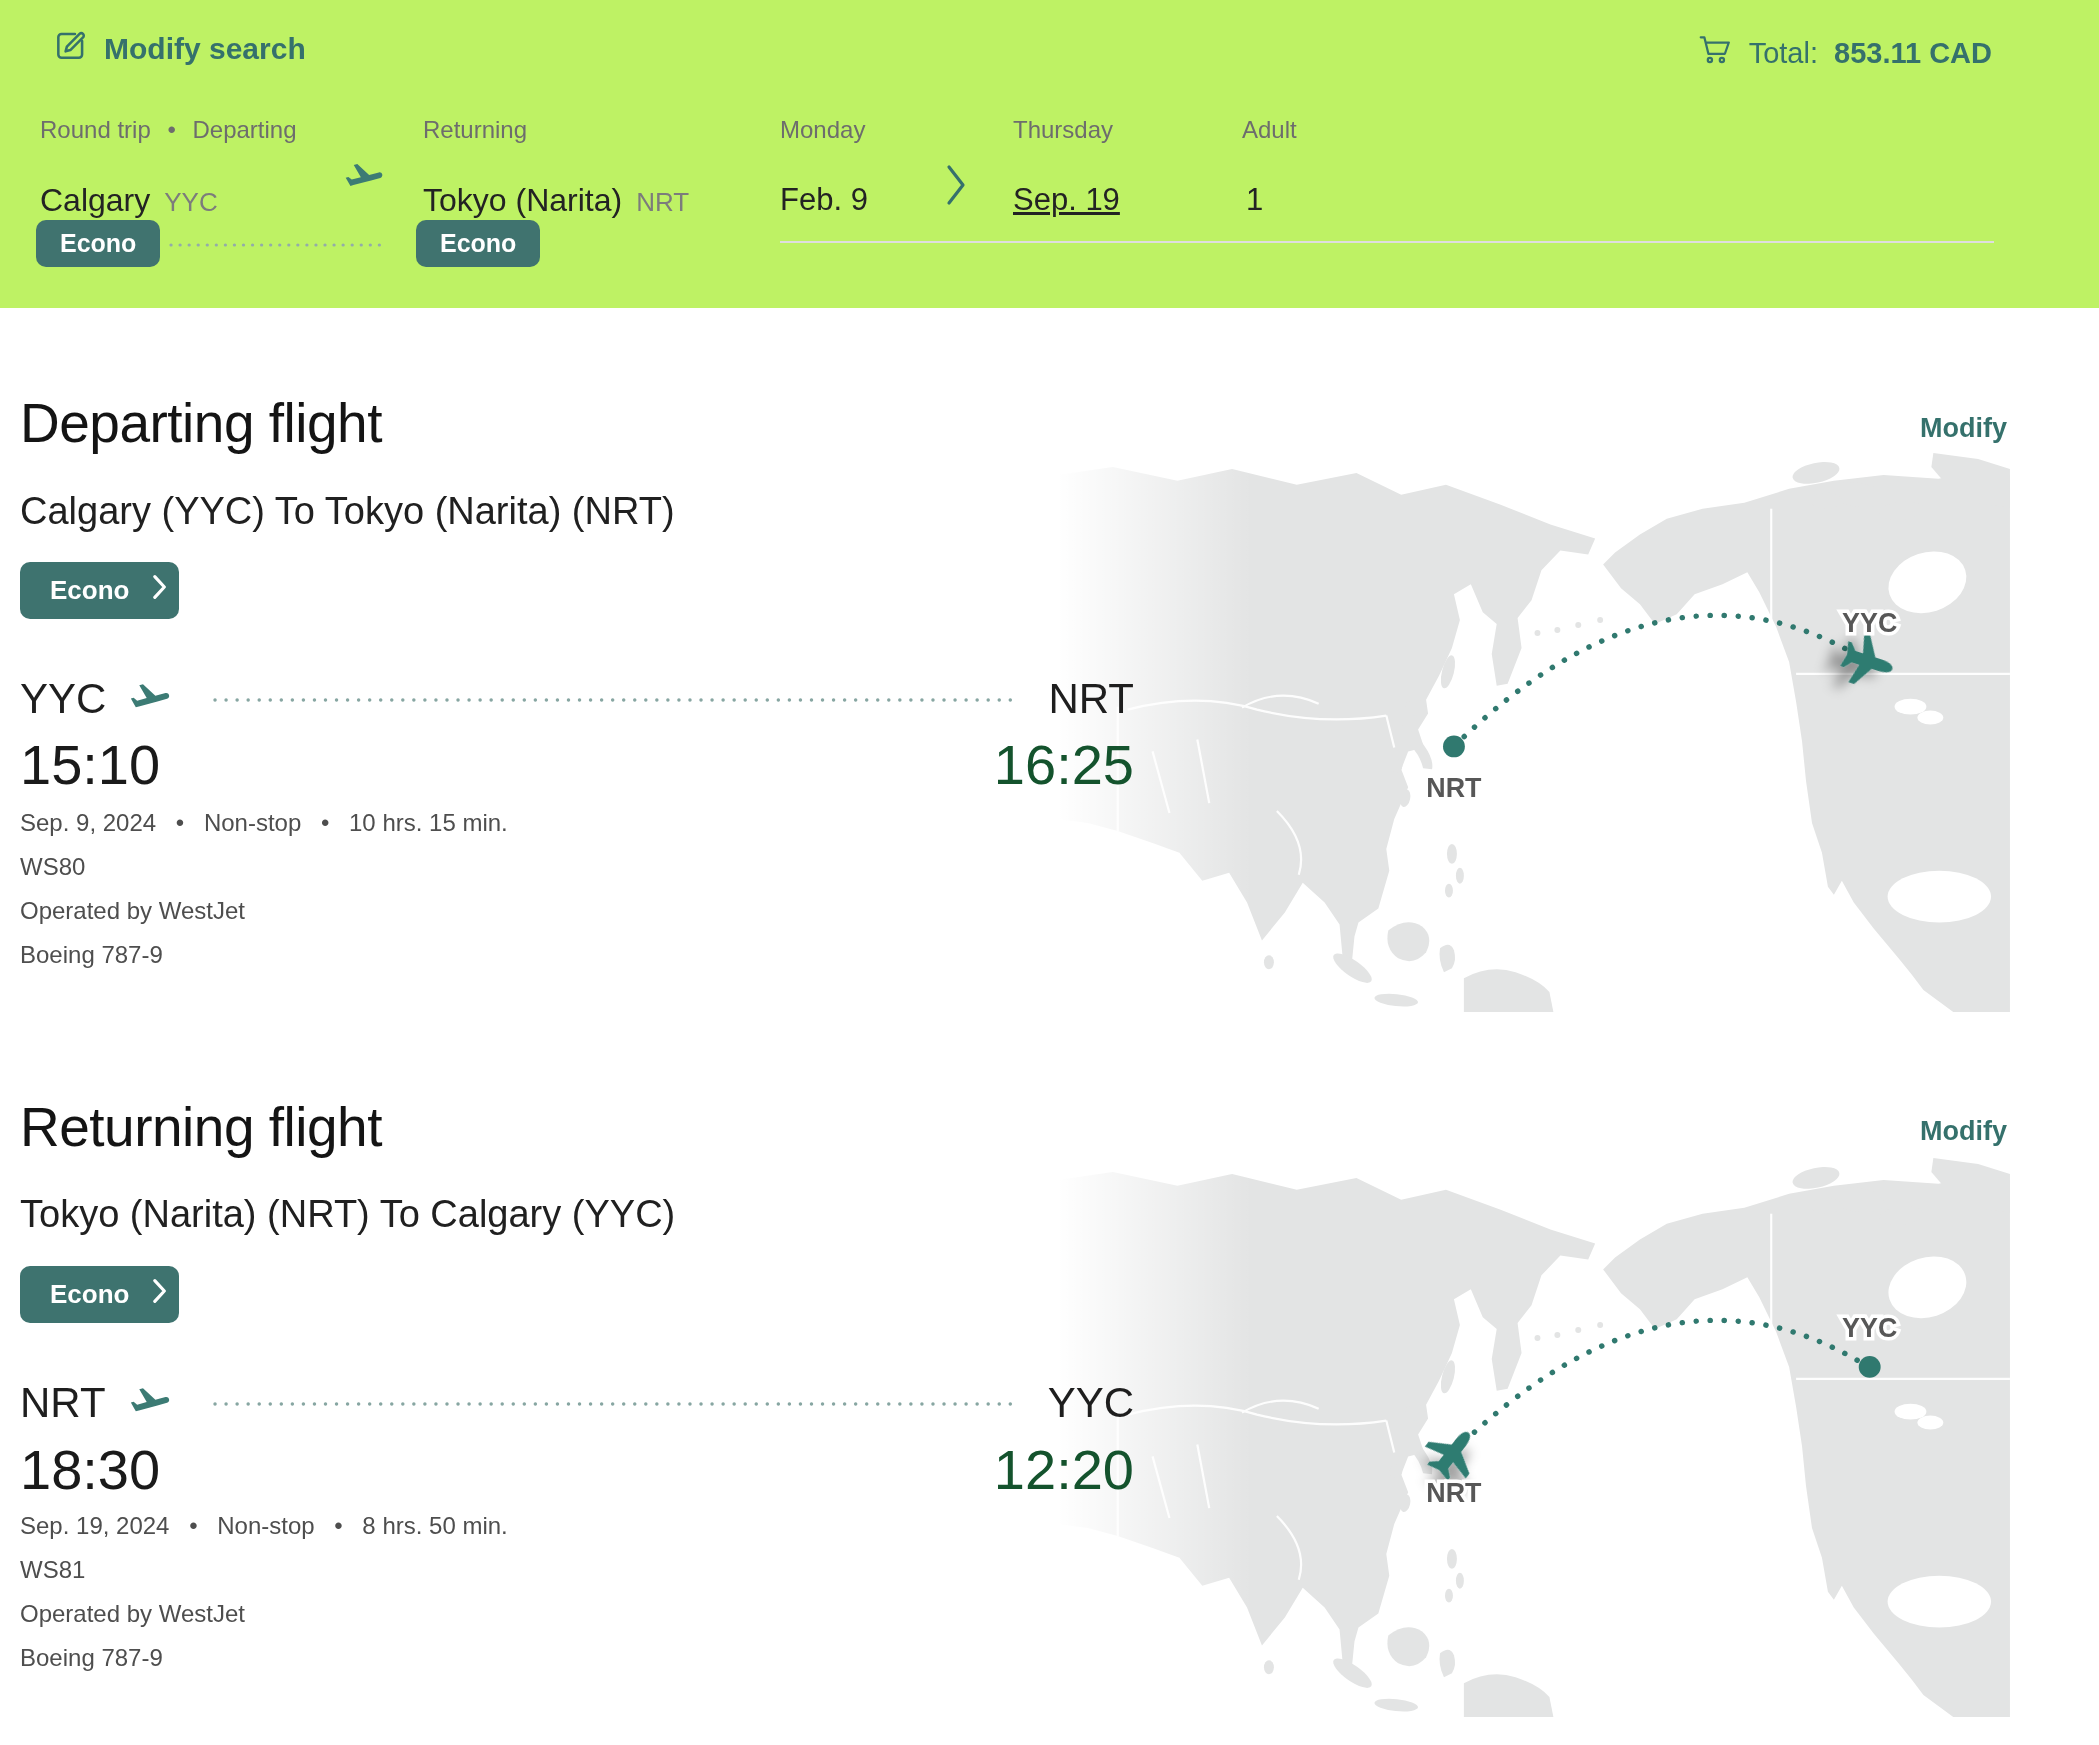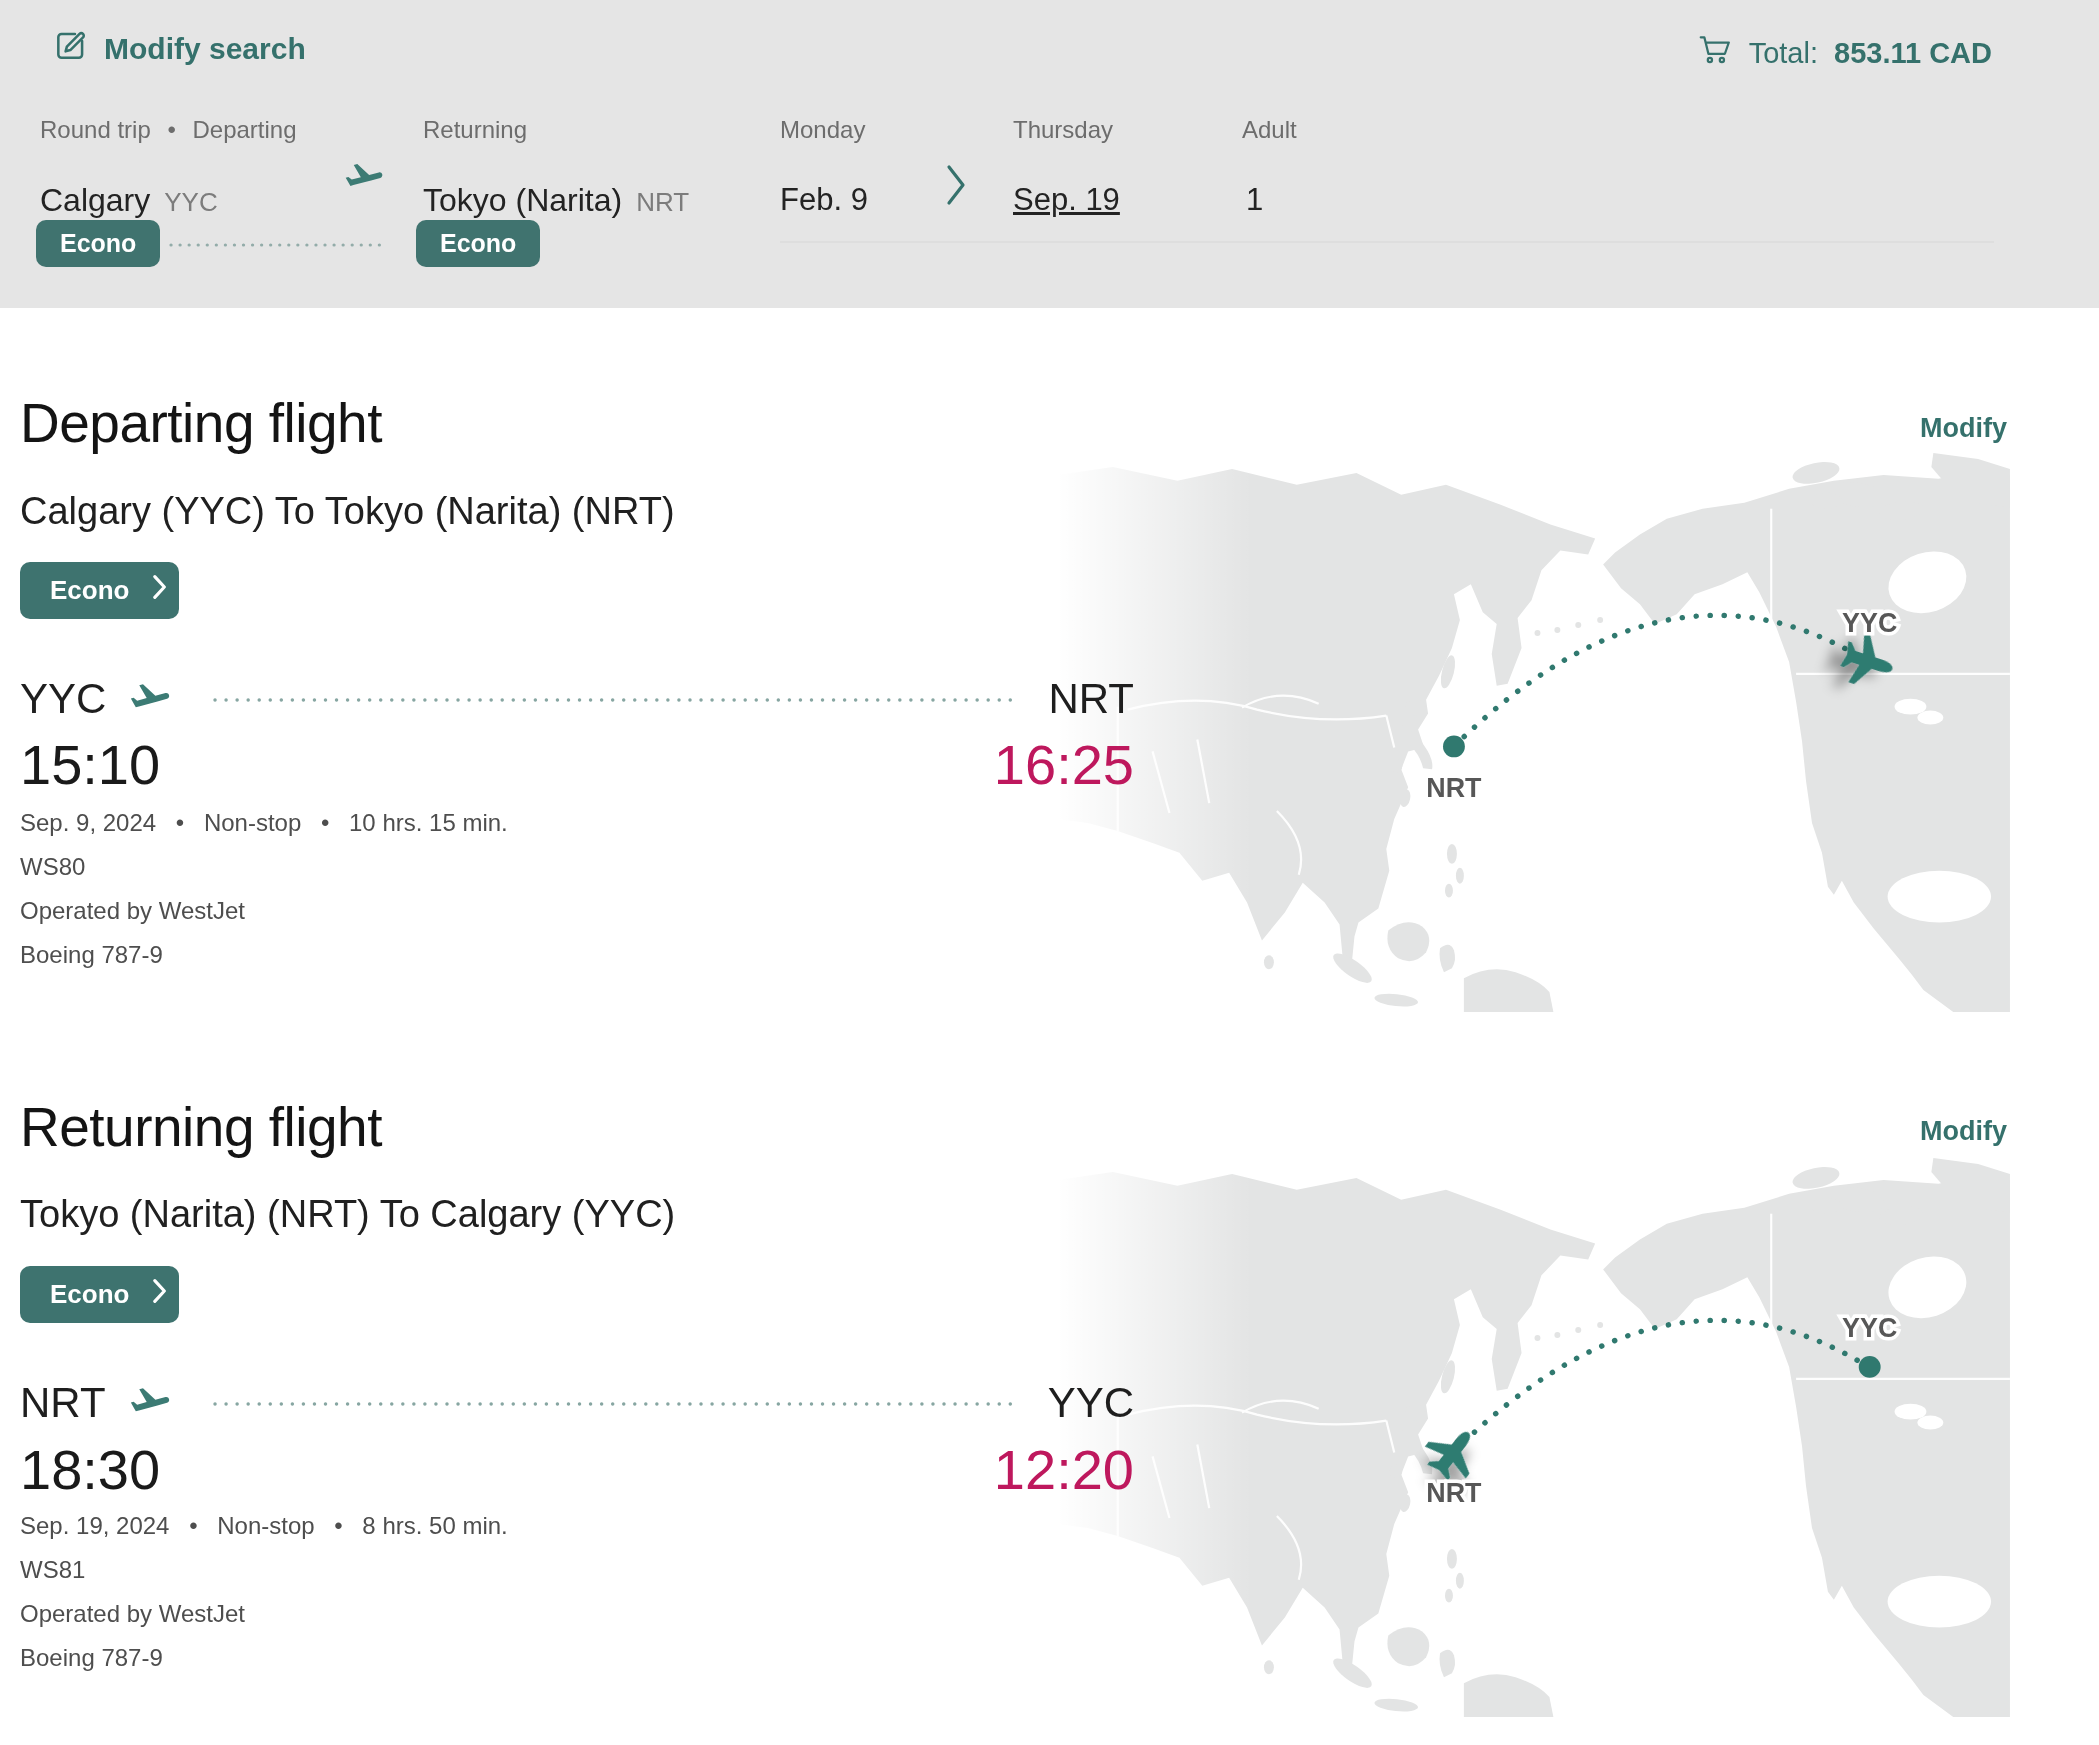--- a/index.html
+++ b/index.html
@@ -1,20 +1,20 @@
 <!DOCTYPE html>
 <html><head>
 <meta charset="utf-8">
 <style>
   html,body{margin:0;padding:0;background:#fff;}
   #app{position:relative;width:2099px;height:1745px;overflow:hidden;
        font-family:"Liberation Sans",sans-serif;color:#222;background:#fff;}
 
   
-  .band{position:absolute;left:0;top:0;width:2099px;height:308px;background:#e5e5e5;}
+  .band{position:absolute;left:0;top:0;width:2099px;height:308px;background:#bef264;}
   .modify-search{position:absolute;left:52px;top:26px;display:flex;align-items:center;gap:14px;
                  color:#35716c;font-size:30px;font-weight:bold;cursor:pointer;}
   .cart-total{position:absolute;right:107px;top:24px;display:flex;align-items:center;gap:16px;
               color:#35716c;font-size:29px;cursor:pointer;margin-top:8px;}
   .cart-total b{font-weight:bold;}
   .lbl{position:absolute;top:116px;font-size:24px;color:#6d6d6d;white-space:nowrap;}
   .val{position:absolute;top:161px;font-size:32px;color:#232323;white-space:nowrap;display:flex;align-items:baseline;gap:14px;margin-top:21px;}
   .val .code{font-size:26px;color:#7c7c7c;}
   .date-val{font-size:31px;}
   .badge{position:absolute;top:220px;height:47px;padding:0 24px;background:#40736f;color:#fff;
@@ -30,21 +30,21 @@
   .modify-link{position:absolute;right:92px;font-size:27px;font-weight:bold;color:#35716c;cursor:pointer;}
   .fare-btn{position:absolute;left:20px;width:159px;height:57px;background:#3e736f;border:none;border-radius:10px;
             color:#fff;display:flex;align-items:center;padding:0 0 0 30px;gap:24px;cursor:pointer;}
   .fare-btn span{font-size:26px;font-weight:bold;font-family:"Liberation Sans",sans-serif;}
   .row-codes{position:absolute;left:20px;width:1114px;height:50px;z-index:3;}
   .code-l{position:absolute;left:0;top:0;font-size:42px;color:#1e1e1e;}
   .code-r{position:absolute;right:0;top:0;font-size:42px;color:#1e1e1e;}
   .row-plane{position:absolute;left:107px;top:2px;}
   .leader{position:absolute;left:193px;top:22px;width:806px;height:6px;}
   .time-l{position:absolute;left:20px;font-size:56px;color:#1a1a1a;z-index:3;}
-  .time-r{position:absolute;font-size:56px;color:#be185d;z-index:3;right:965px;text-align:right;}
+  .time-r{position:absolute;font-size:56px;color:#14532d;z-index:3;right:965px;text-align:right;}
   .fdetails{position:absolute;left:20px;font-size:24px;color:#4e4e4e;line-height:44px;z-index:3;white-space:nowrap;}
   .fdetails .sep{margin:0 13px;color:#4e4e4e;}
 
   
   .map{position:absolute;left:1058px;width:952px;height:559px;z-index:1;}
   .map svg{position:absolute;left:0;top:0;}
   .map .fade{position:absolute;left:0;top:0;width:259px;height:100%;z-index:2;
              background:linear-gradient(to right,#ffffff 0%,rgba(255,255,255,0) 75%);}
   .icon{display:inline-block;flex:0 0 auto;}
 </style>

